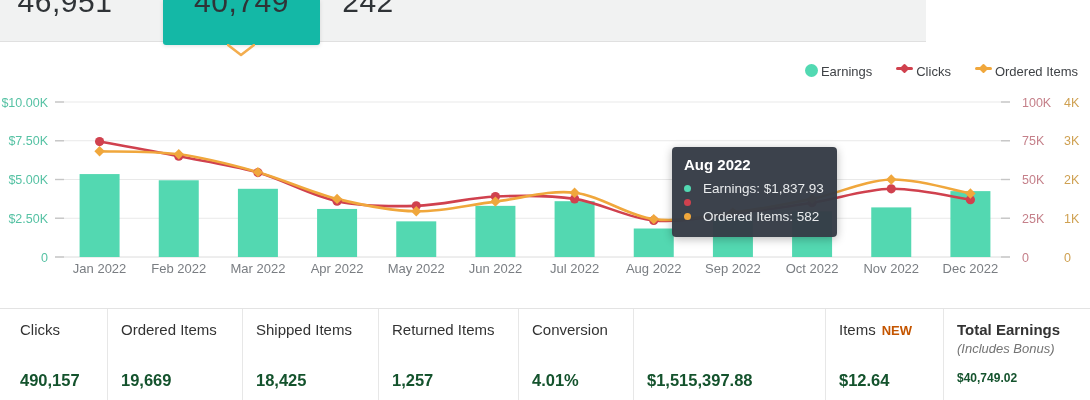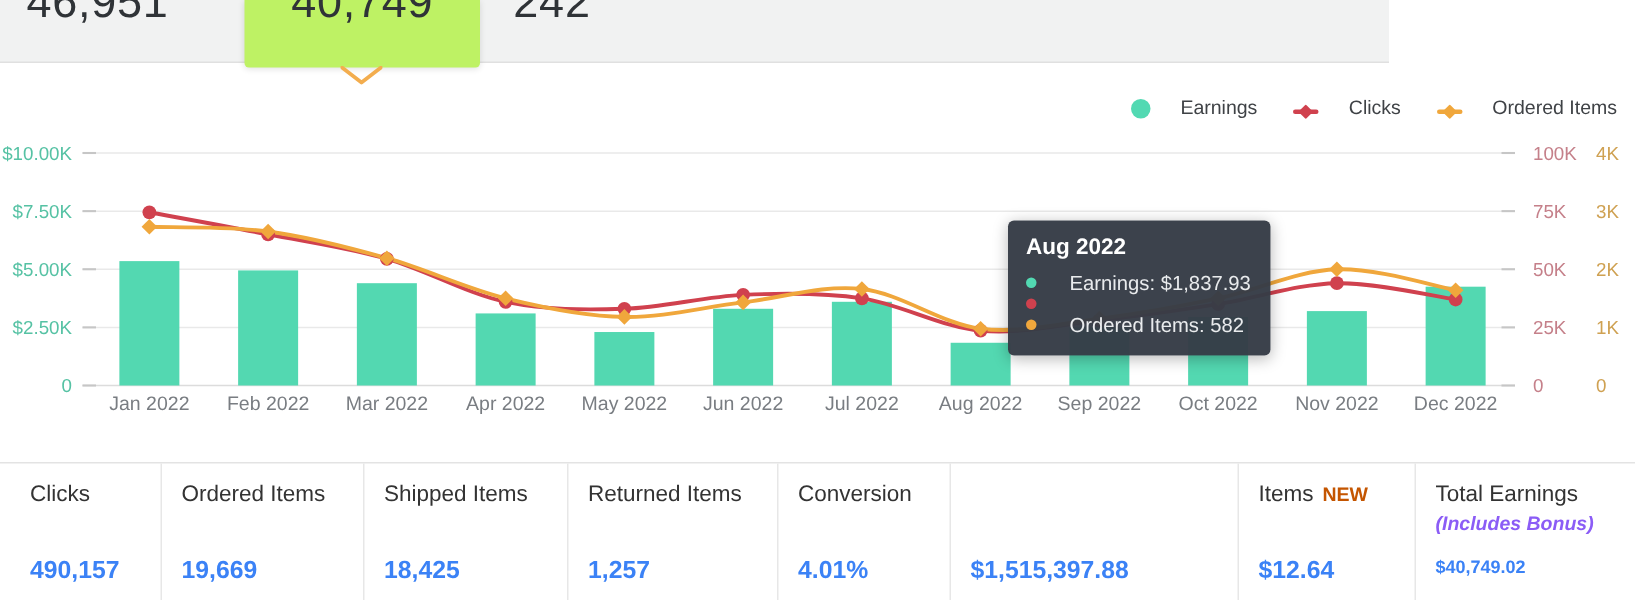--- a/index.html
+++ b/index.html
@@ -7,61 +7,61 @@
     width:1090px;height:400px;position:relative;overflow:hidden;
     background:#fff;font-family:"Liberation Sans",sans-serif;
   }
   
   .topbar{position:absolute;top:0;left:0;width:1090px;height:41px;
     background:#f1f2f2;border-bottom:1px solid #e0e0e0}
   .sum-tab{position:absolute;top:0;height:41px;overflow:visible}
   .sum-num{position:absolute;top:-15px;width:100%;text-align:center;
     font-size:30px;font-weight:400;color:#2f3337;letter-spacing:.5px;white-space:nowrap}
   .sum-card{position:absolute;left:163px;top:0;width:157px;height:45px;
-    background:#bef264;border-radius:0 0 3px 3px;box-shadow:0 1px 4px rgba(0,0,0,.12);z-index:2}
+    background:#14b8a6;border-radius:0 0 3px 3px;box-shadow:0 1px 4px rgba(0,0,0,.12);z-index:2}
   .chevron{position:absolute;left:227px;top:44px;z-index:3}
   .clip-strip{position:absolute;top:0;left:0;width:926px;height:56px;overflow:hidden}
   
   .legend{position:absolute;top:64px;right:12px;display:flex;align-items:center;
     gap:24px;font-size:13px;color:#3f4246;z-index:4}
-  .legend-item{display:flex;align-items:flex-end;gap:20px;cursor:pointer}
+  .legend-item{display:flex;align-items:flex-start;gap:3px;cursor:pointer}
   .lg-circle{width:13px;height:13px;border-radius:50%}
   .lg-line{position:relative;width:17px;height:9px}
   .lg-line .bar{position:absolute;top:3px;left:0;width:17px;height:3px;border-radius:2px}
   .lg-line .dia{position:absolute;top:1px;left:5px;width:7px;height:7px;transform:rotate(45deg);border-radius:1px}
   
   #chart-svg{position:absolute;top:88px;left:0;z-index:1}
   
   .tooltip{position:absolute;left:672px;top:147px;z-index:6;
     background:rgba(54,60,70,.97);border-radius:4px;padding:9px 13px 10px 12px;
     box-shadow:0 2px 10px rgba(0,0,0,.28);white-space:nowrap}
   .tt-title{color:#fff;font-weight:700;font-size:15px;margin-bottom:5px}
-  .tt-row{display:flex;align-items:center;gap:22px;color:#e9ebed;font-size:13.5px;line-height:21px}
+  .tt-row{display:flex;align-items:center;gap:12px;color:#e9ebed;font-size:13.5px;line-height:21px}
   .tt-dot{width:7px;height:7px;border-radius:50%;flex:none}
   
   .stats{position:absolute;top:308px;left:0;width:1090px;height:92px;
     border-top:1px solid #e3e3e3;display:flex;background:#fff}
   .stat-col{position:relative;box-sizing:border-box;padding:12px 6px 0 13px;border-left:1px solid #e7e7e7}
   .stat-col:first-child{border-left:none;padding-left:20px}
   .stat-col:nth-child(1){width:107px}
   .stat-col:nth-child(2){width:135px}
   .stat-col:nth-child(3){width:136px}
   .stat-col:nth-child(4){width:140px}
   .stat-col:nth-child(5){width:115px}
   .stat-col:nth-child(6){width:192px}
   .stat-col:nth-child(7){width:118px}
   .stat-col:nth-child(8){width:147px}
   .stat-head{display:flex;align-items:baseline}
   .stat-label{font-size:15px;color:#333;line-height:18px}
   .new-badge{color:#c45500;font-weight:700;font-size:13px;margin-left:6px}
-  .stat-sub{font-size:13px;font-style:italic;font-weight:700;color:#8b5cf6;margin-top:2px}
+  .stat-sub{font-size:13px;font-style:italic;font-weight:400;color:#737373;margin-top:2px}
   .stat-value{position:absolute;top:62px;left:13px;right:2px;
-    font-weight:700;font-size:16.5px;color:#3b82f6;white-space:nowrap}
+    font-weight:700;font-size:16.5px;color:#14532d;white-space:nowrap}
   .stat-col:first-child .stat-value{left:20px}
-  .stat-col.emphasis .stat-label{font-weight:400}
+  .stat-col.emphasis .stat-label{font-weight:700}
   .stat-col.emphasis .stat-value{font-size:12px}
 </style>
 </head>
 <body>
 
 <div class="clip-strip">
   <div class="topbar"></div>
   <div class="sum-tab" style="left:0;width:130px">
     <span class="sum-num">46,951</span>
   </div>

